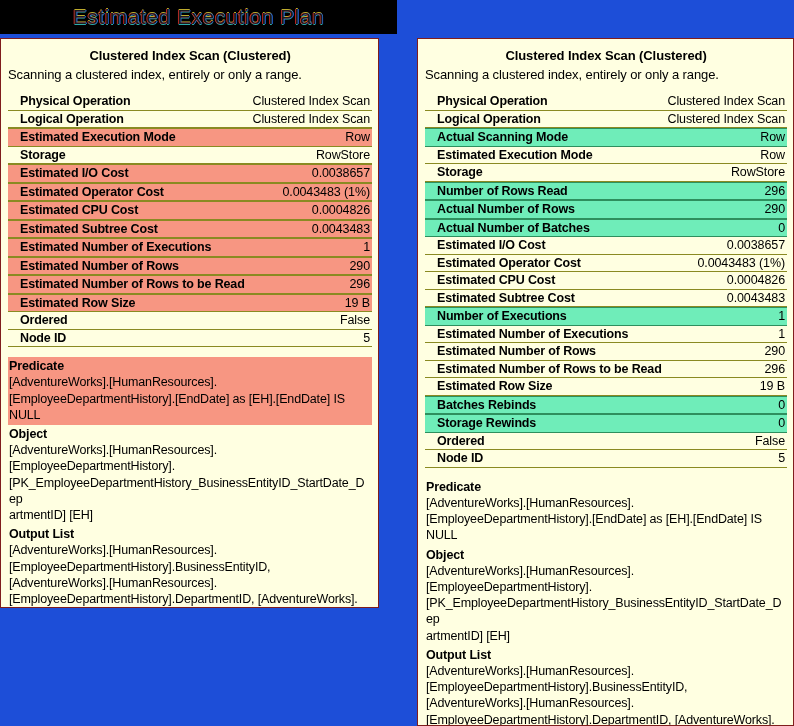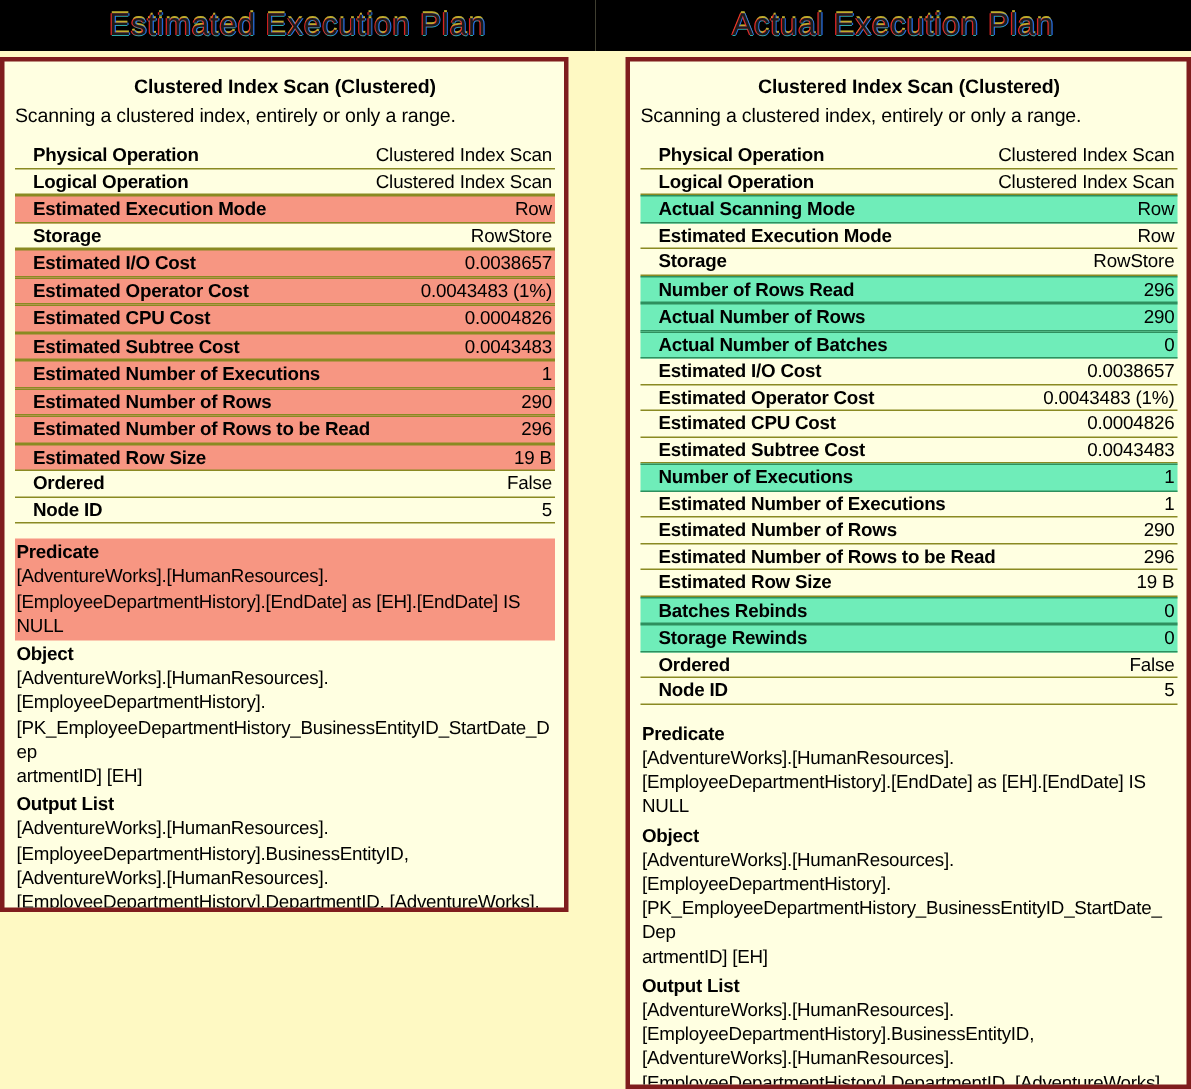--- a/index.html
+++ b/index.html
@@ -3,21 +3,21 @@
 <meta charset="utf-8">
 <style>
   * { box-sizing: border-box; }
   html, body {
     margin: 0; padding: 0;
     width: 794px; height: 726px;
     background: #ffffff;
     font-family: "Liberation Sans", sans-serif;
     overflow: hidden;
   }
-  .stage { position: relative; width: 794px; height: 726px; background:#fef9c3; }
+  .stage { position: relative; width: 794px; height: 726px; background:#1d4ed8; }
 
   
   .titlebar {
     position: absolute; top: 0; height: 34px;
     background: #000000;
     display: flex; align-items: center; justify-content: center;
     overflow: hidden;
   }
   #titlebar-left  { left: 0;   width: 397px; }
   #titlebar-right { left: 397px; width: 397px; }
@@ -32,21 +32,21 @@
       -0.8px 0 0 rgba(255,40,40,0.85),
        0.8px 0 0 rgba(40,120,255,0.85),
        0 -0.7px 0 rgba(255,230,60,0.75),
        0  0.7px 0 rgba(60,230,230,0.75);
   }
 
   
   .panel {
     position: absolute;
     background: #ffffe1;
-    border: 3px solid #7f1d1d;
+    border: 1px solid #7f1d1d;
     overflow: hidden;
   }
   #panel-left  { left: 0;   top: 38px; width: 379px; height: 570px; }
   #panel-right { left: 417px; top: 38px; width: 377px; height: 688px; }
 
   .panel-inner { padding: 6px 6px 6px 7px; }
 
   .op-title {
     text-align: center;
     font-size: 13px;
@@ -106,23 +106,20 @@
 </style>
 </head>
 <body>
 
 <div class="stage">
 
   <div class="titlebar" id="titlebar-left">
     <span class="title-text">Estimated Execution Plan</span>
   </div>
 
-  <div class="titlebar" id="titlebar-right">
-    <span class="title-text">Actual Execution Plan</span>
-  </div>
 
   <div class="panel" id="panel-left">
     <div class="panel-inner">
       <div class="op-title">Clustered Index Scan (Clustered)</div>
       <div class="op-desc">Scanning a clustered index, entirely or only a range.</div>
       <div class="rows" id="rows-estimated">
           <div class="prow">
             <span class="k">Physical Operation</span>
             <span class="v">Clustered Index Scan</span>
           </div>

